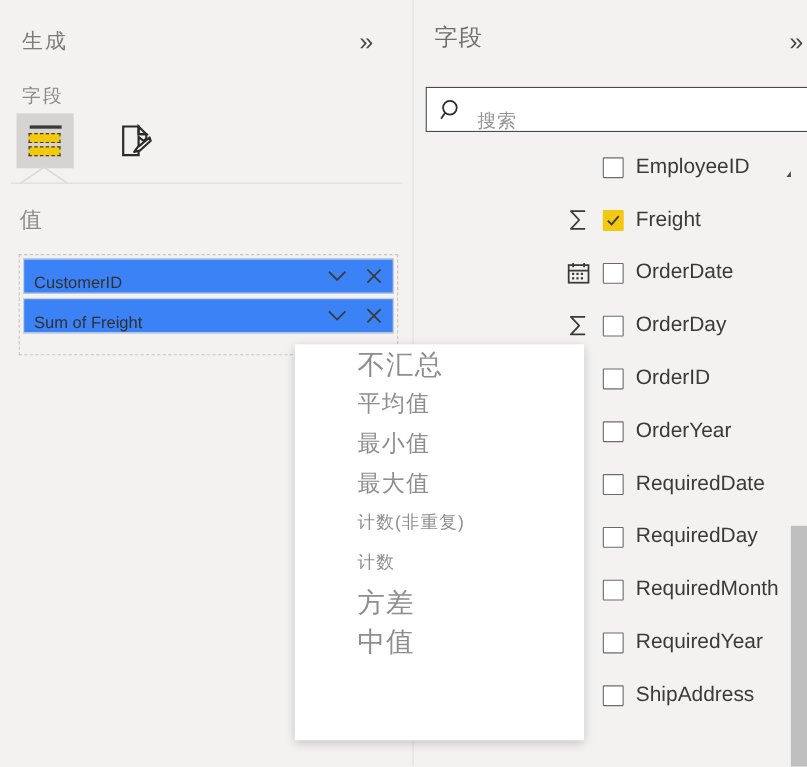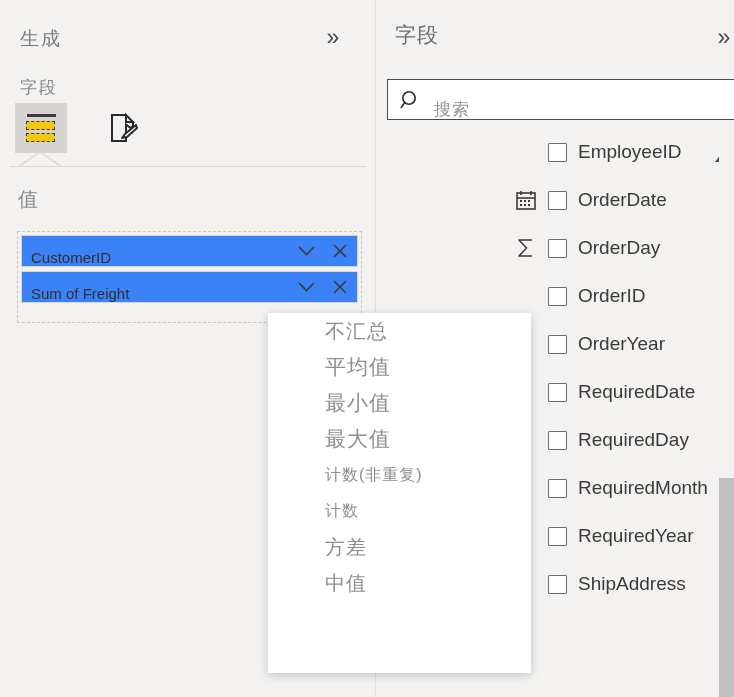--- a/index.html
+++ b/index.html
@@ -335,21 +335,21 @@
   }
   .agg-label {
     position: absolute;
     left: 57px;
     font-size: 16px;
     color: #8e8e8e;
     letter-spacing: 1px;
     white-space: nowrap;
   }
   .agg-item[data-size="lg"] .agg-label {
-    font-size: 20px;
+    font-size: 25px;
     color: #8e8e8e;
     letter-spacing: 1px;
   }
   .agg-item[data-size="md"] .agg-label {
     font-size: 21px;
   }
 </style>
 </head>
 <body>
 
@@ -438,20 +438,31 @@
         <path d="M4.6 13.6 L1 19" stroke="#2b2b2b" stroke-width="1.6"></path>
       </svg>
     </span>
     <span id="search-input-text">搜索</span>
   </div>
 
   <div id="field-list">
       <div class="field-row">
         <span class="field-check"></span>
         <span class="field-label">EmployeeID</span>
+      </div>
+      <div class="field-row">
+        <span class="field-type-icon">
+          <svg width="22" height="22" viewBox="0 0 22 22">
+            <path d="M17 3 L4 3 L11.5 11 L4 19 L17 19" fill="none" stroke="#3b3a39" stroke-width="1.6" stroke-linejoin="round"></path>
+          </svg>
+        </span>
+        <span class="field-check checked"><svg width="17" height="17" viewBox="0 0 17 17">
+            <path d="M3.5 8.5 L7 12 L13.5 4.5" fill="none" stroke="#3b3a39" stroke-width="1.7"></path>
+          </svg></span>
+        <span class="field-label">Freight</span>
       </div>
       <div class="field-row">
         <span class="field-type-icon">
           <svg width="22" height="22" viewBox="0 0 22 22">
             <rect x="2" y="4" width="18" height="16" fill="none" stroke="#3b3a39" stroke-width="1.6"></rect>
             <path d="M2 9 L20 9" stroke="#3b3a39" stroke-width="1.6"></path>
             <path d="M6 2 L6 6 M16 2 L16 6" stroke="#3b3a39" stroke-width="1.6"></path>
             <g fill="#3b3a39">
               <rect x="5" y="11" width="2" height="2"></rect>
               <rect x="9" y="11" width="2" height="2"></rect>

